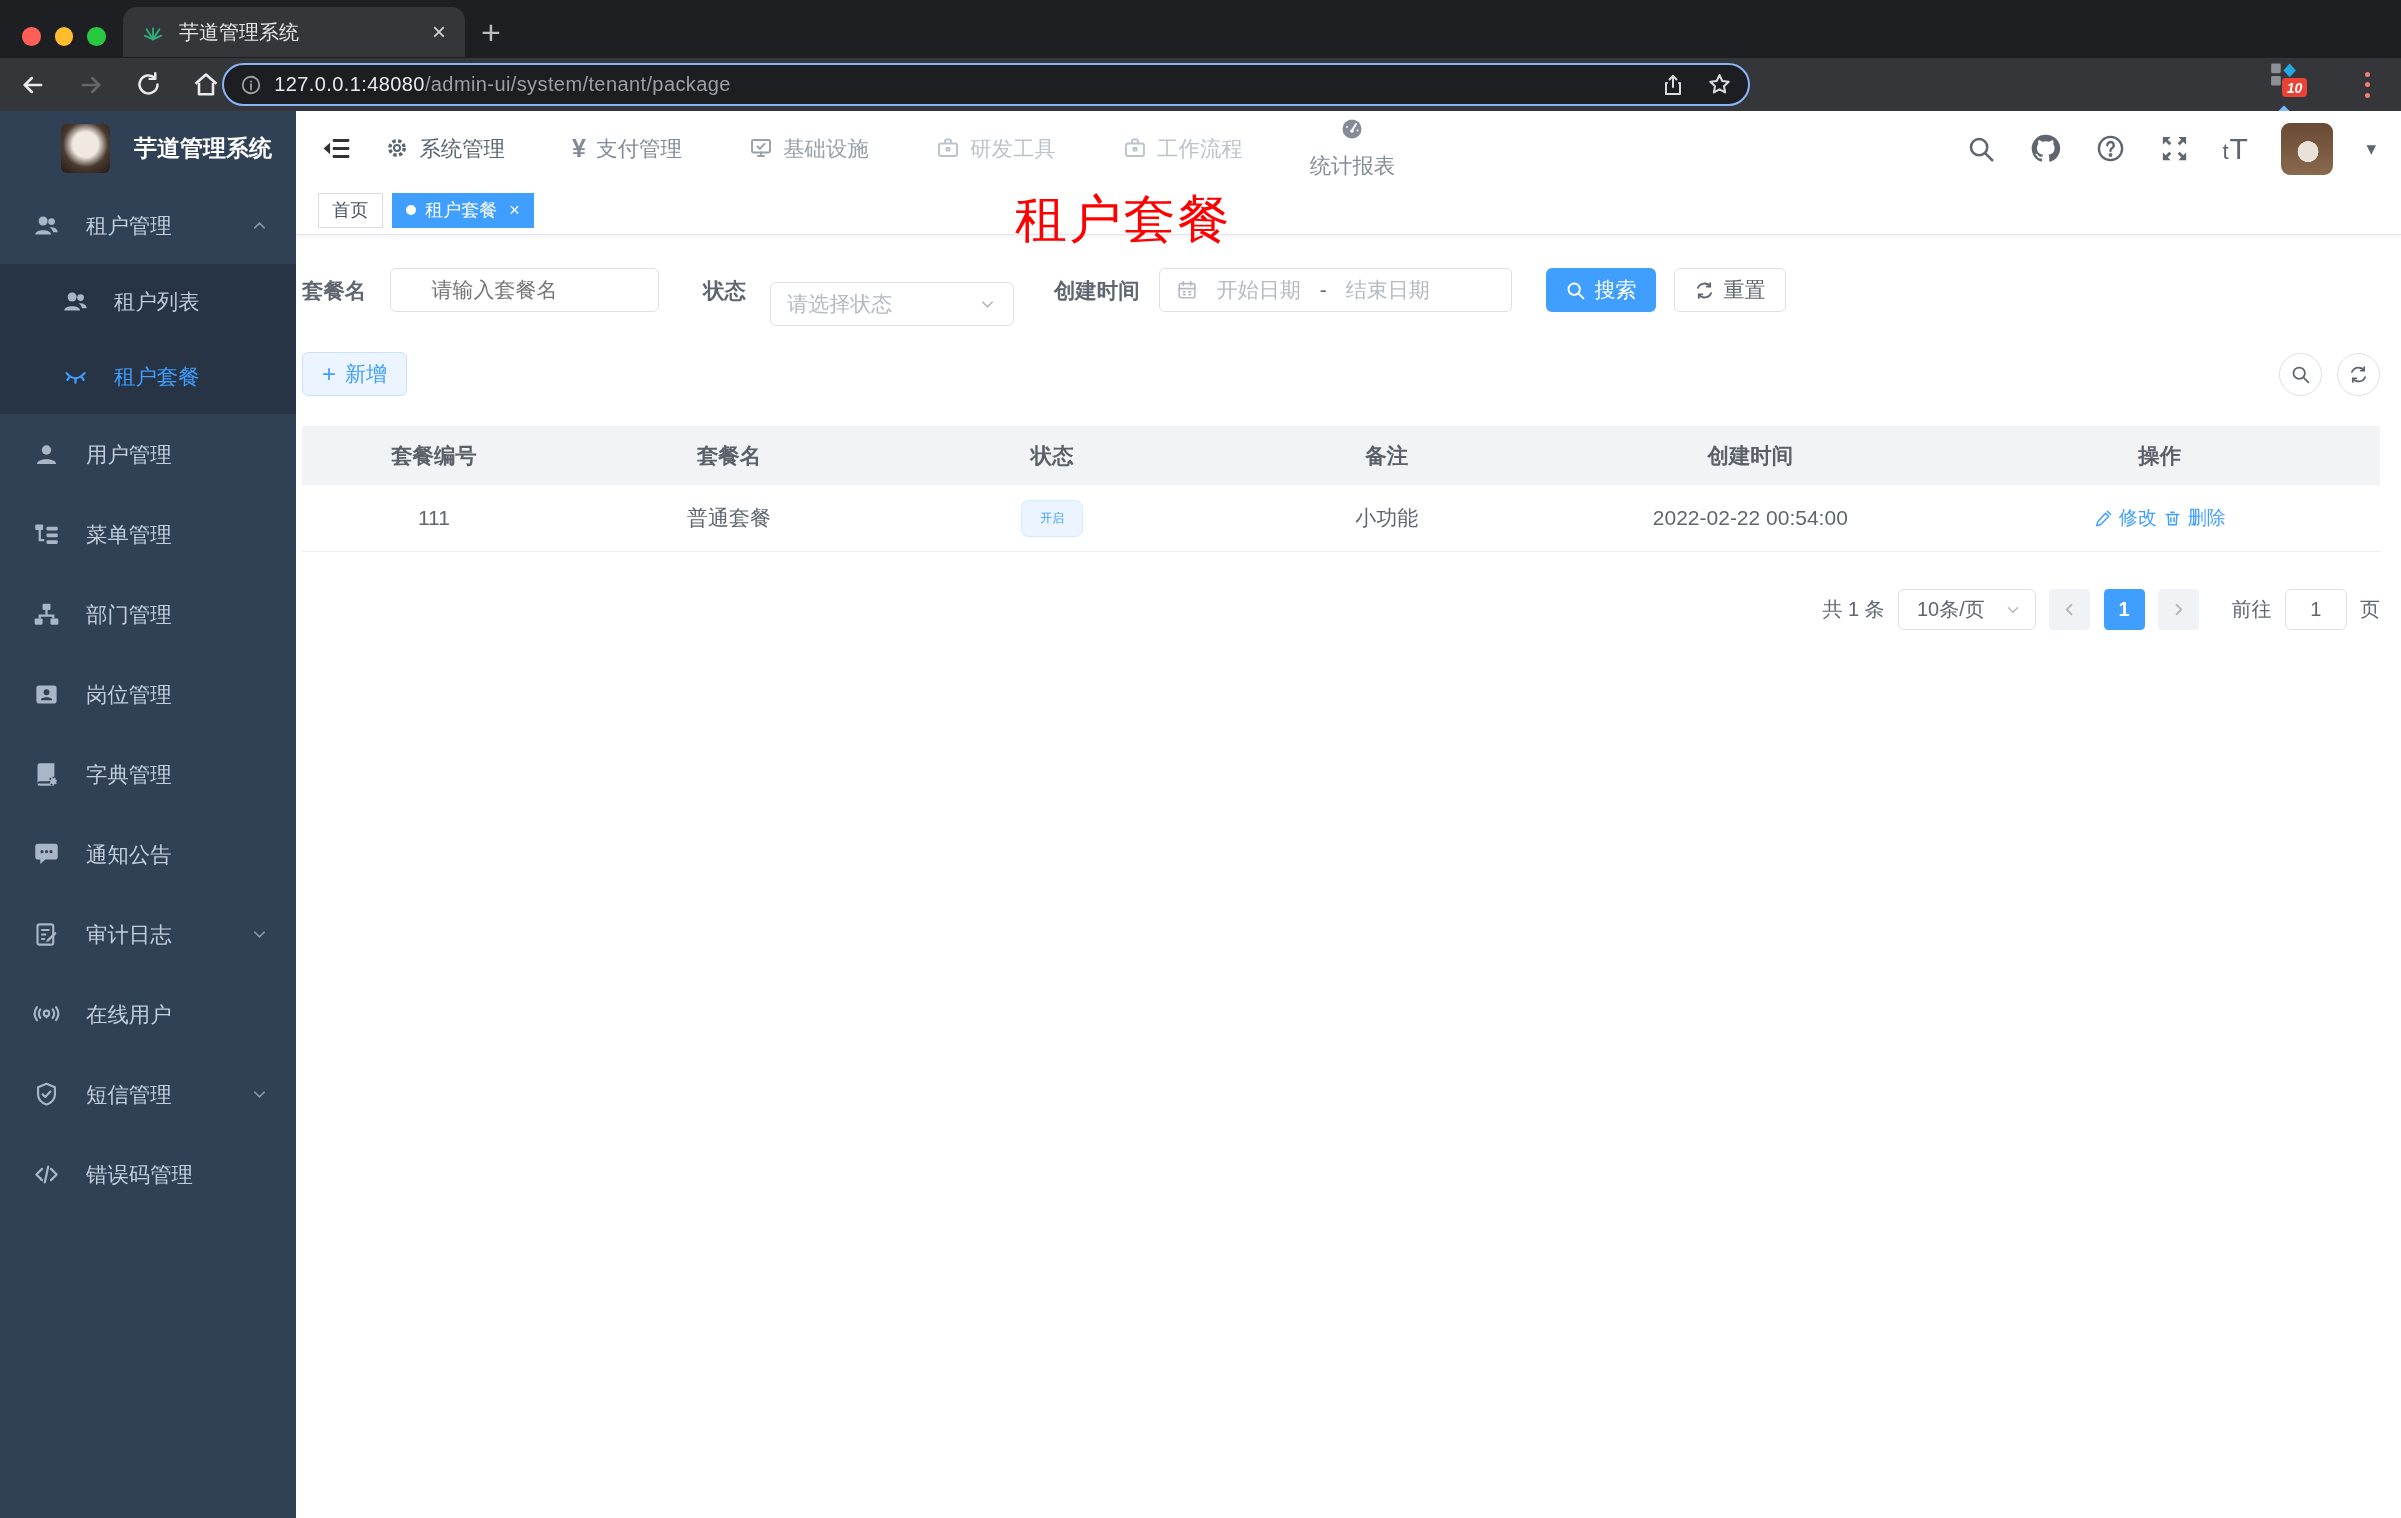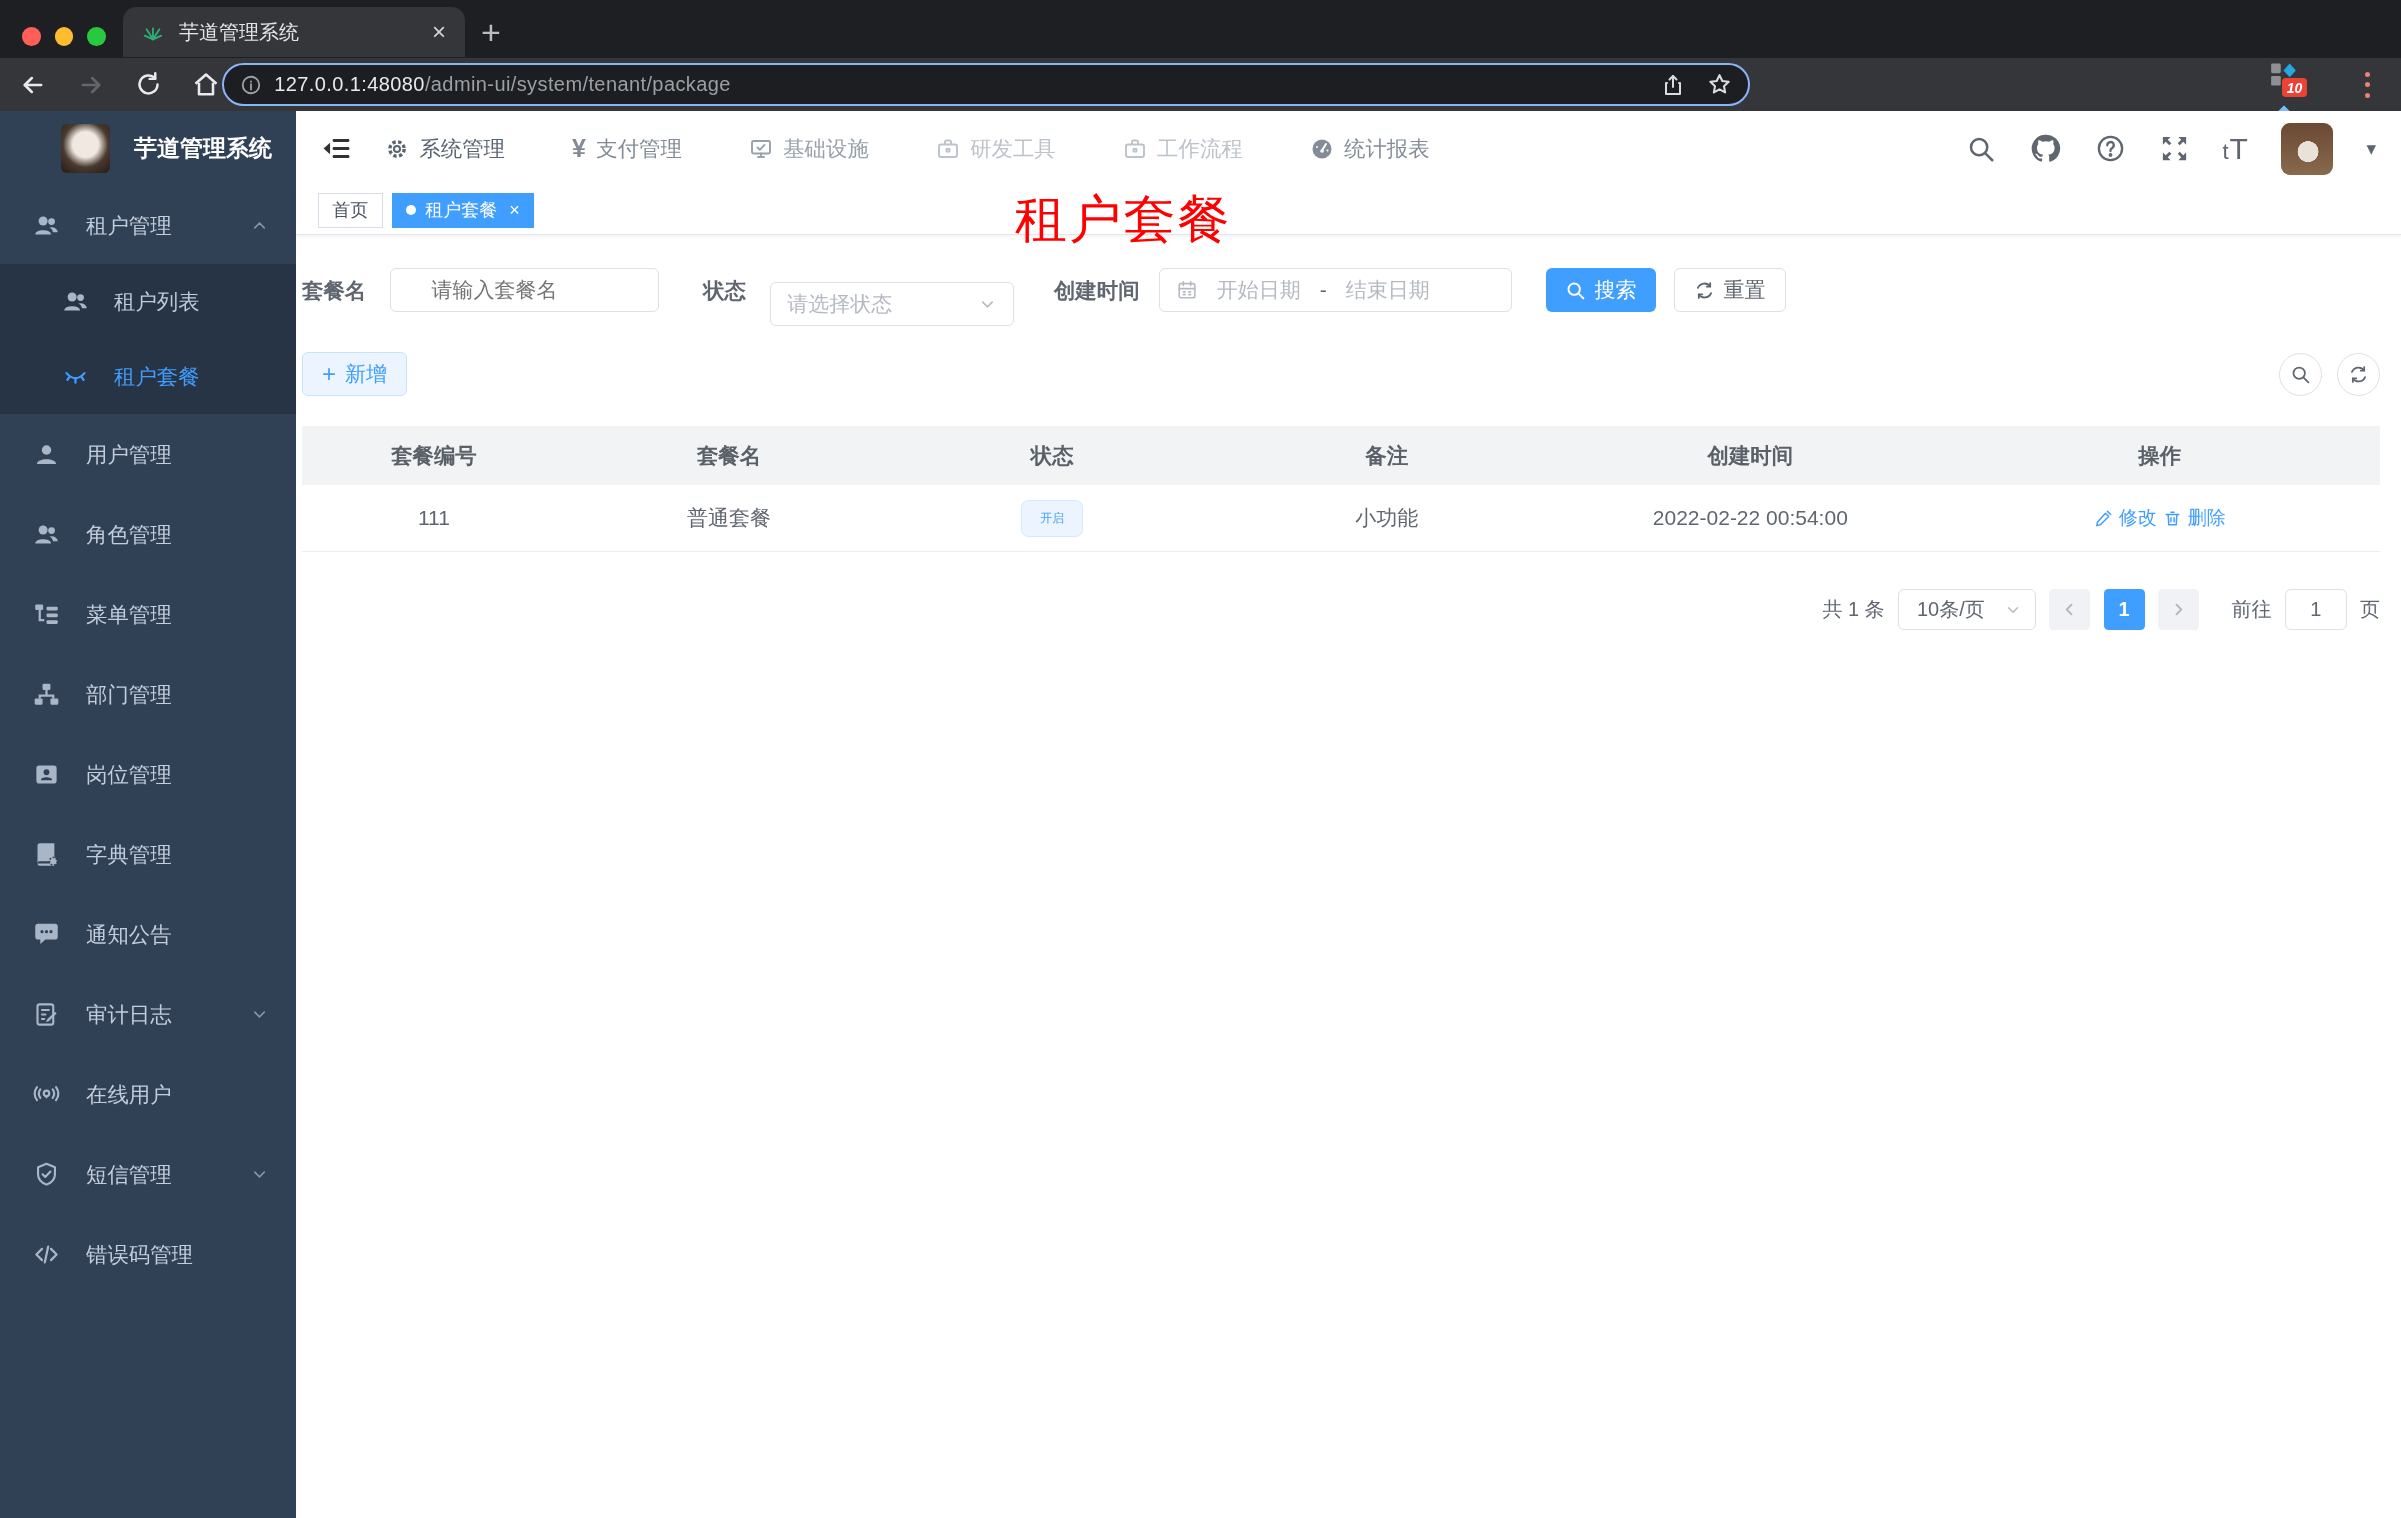--- a/index.html
+++ b/index.html
@@ -52,21 +52,21 @@
   .m-sub .mi { width:28px; margin-right:24px; color:#a9b6c7; flex:none; }
   .m-sub.active, .m-sub.active .mi { color:#409eff; }
   .m-top { height:80px; }
 
   .main { position:relative; flex:1; display:flex; flex-direction:column; background:#fff; }
   .navbar { height:75px; background:#fff; display:flex; align-items:center; padding:0 25px; }
   .fold { color:#303133; margin-right:33px; }
   .topmenu { display:flex; align-items:center; gap:67px; }
   .tm-item { display:flex; align-items:center; gap:10.4px; font-size:21.4px; }
   .tm-0 { color:#5a6572; } .tm-1 { color:#828b95; } .tm-2 { color:#98a0a9; }
-  .tm-3,.tm-4 { color:#bdc3ca; } .tm-5 { color:#848d97; }
+  .tm-3,.tm-4 { color:#bdc3ca; } .tm-5 { color:#848d97;flex-direction:column; }
   .nav-right { margin-left:auto; display:flex; align-items:center; gap:33px; color:#5f6670; }
   .font-ic { font-size:22px; color:#5f6670; letter-spacing:0.7px; }
   .font-ic b { font-size:30px; font-weight:400; }
   .avatar { width:52px; height:52px; border-radius:9px;
     background:
       radial-gradient(circle at 52% 55%, #e8e2d8 0 26%, transparent 27%),
       linear-gradient(180deg, #6b4a33 0%, #7a5a41 55%, #8a6a4e 100%); }
   .caret { color:#5f6670; font-size:19px; }
 
   .tagsbar { height:49px; background:#fff; border-bottom:0.7px solid #e2e6ec;
@@ -319,31 +319,20 @@
     <div class="m-item m-top">
       <span class="mi">
         <svg width="27" height="27" viewBox="0 0 24 24" fill="currentColor">
             <circle cx="12" cy="8" r="4.2"></circle>
             <path d="M3.5 20.5c0-5.6 17-5.6 17 0z"></path>
           </svg>
       </span>
       <span>用户管理</span>
     </div>
 
-    <div class="m-item m-top">
-      <span class="mi">
-        <svg width="27" height="27" viewBox="0 0 24 24" fill="currentColor">
-            <circle cx="9" cy="8" r="4"></circle>
-            <path d="M2 20c0-5 14-5 14 0z"></path>
-            <circle cx="16.5" cy="8.5" r="3"></circle>
-            <path d="M17 13.5c3 .4 5 2 5 4.5h-4.2c-.3-2-1.6-3.6-3.3-4.2z"></path>
-          </svg>
-      </span>
-      <span>角色管理</span>
-    </div>
 
     <div class="m-item m-top">
       <span class="mi">
         <svg width="27" height="27" viewBox="0 0 24 24" fill="currentColor">
             <rect x="2" y="3" width="7" height="5" rx="1"></rect>
             <path d="M5 8v10h5v-2H7V8z"></path>
             <rect x="12" y="5" width="10" height="3.4" rx="1"></rect>
             <rect x="12" y="11" width="10" height="3.4" rx="1"></rect>
             <rect x="12" y="17" width="10" height="3.4" rx="1"></rect>
           </svg>

